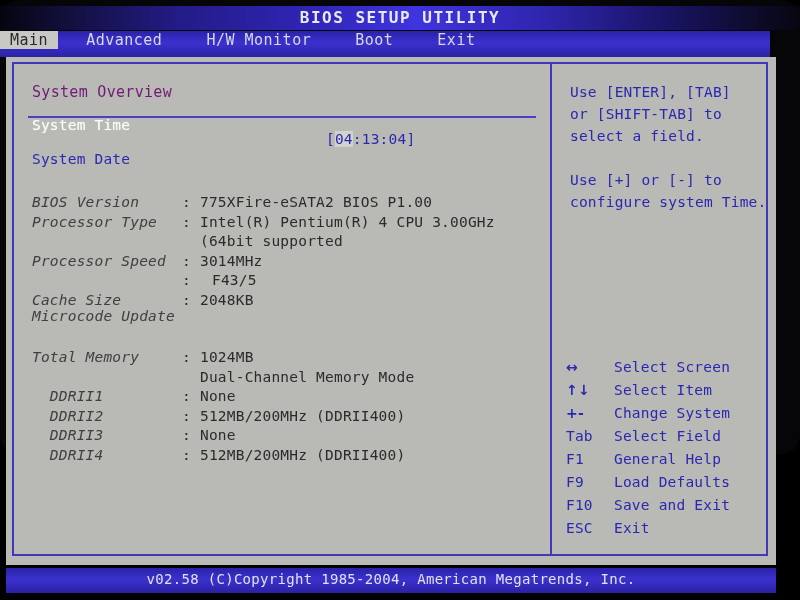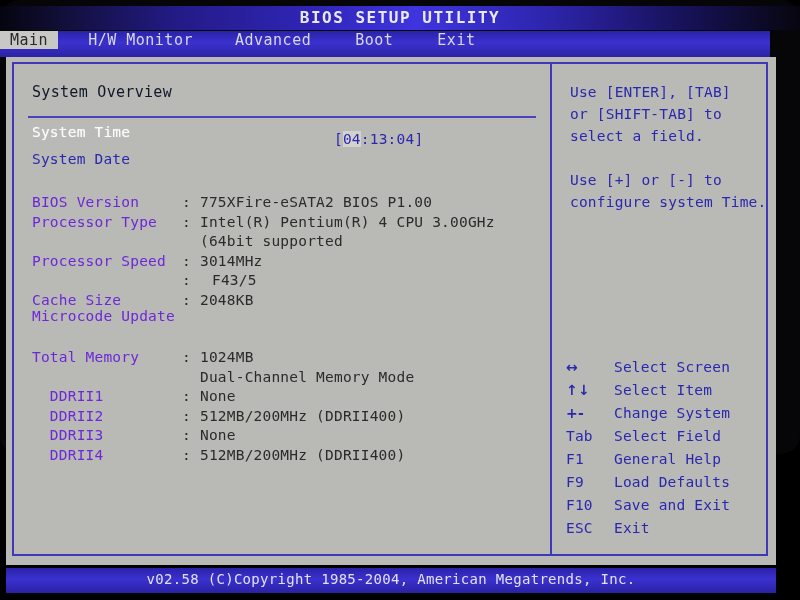--- a/index.html
+++ b/index.html
@@ -105,21 +105,21 @@
     width: 536px;
     height: 100%;
     color: #2b2b2b;
     font-size: 14.5px;
     line-height: 19.5px;
   }
   #overview-title {
     position: absolute;
     left: 18px;
     top: 19px;
-    color: #0f172a;
+    color: #701a75;
     font-size: 15px;
     letter-spacing: 0.3px;
     white-space: pre;
   }
   #hrule {
     position: absolute;
     left: 14px;
     top: 52px;
     width: 508px;
     height: 2px;
@@ -128,21 +128,21 @@
 
   .row {
     position: absolute;
     left: 18px;
     white-space: pre;
     font-size: 14.5px;
     letter-spacing: 0.2px;
   }
   .lbl-blue  { color: #2a27b0; }
   .lbl-white { color: #fbfbfb; text-shadow: 0 0 1px rgba(255,255,255,0.6); }
-  .lbl-dark  { color: #6d28d9; }
+  .lbl-dark  { color: #404040; font-style: italic; }
 
   .val {
     position: absolute;
     white-space: pre;
     font-size: 14.5px;
     letter-spacing: 0.2px;
   }
   .val-blue { color: #2a27b0; }
   .val-dark { color: #2b2b2b; }
 
@@ -211,37 +211,37 @@
 <body>
 
 <div id="screen">
 
   <div id="titlebar">
     <div class="title-text">BIOS SETUP UTILITY</div>
   </div>
 
   <div id="menubar">
       <div class="menu-item active" style="padding-left: 10px; padding-right: 10px; margin-left: 0px;"><span>Main</span></div>
+      <div class="menu-item" style="padding-left: 14px; padding-right: 14px; margin-left: 14px;"><span>Advanced</span></div>
       <div class="menu-item" style="padding-left: 14px; padding-right: 14px; margin-left: 16px;"><span>H/W Monitor</span></div>
-      <div class="menu-item" style="padding-left: 14px; padding-right: 14px; margin-left: 14px;"><span>Advanced</span></div>
       <div class="menu-item" style="padding-left: 14px; padding-right: 14px; margin-left: 16px;"><span>Boot</span></div>
       <div class="menu-item" style="padding-left: 14px; padding-right: 14px; margin-left: 16px;"><span>Exit</span></div>
     </div>
 
   <div id="framearea">
     <div id="panelbox">
 
       <div id="vdivider"></div>
 
       <div id="leftpanel">
         <div id="overview-title">System Overview</div>
         <div id="hrule"></div>
 
-        <div class="row lbl-white" style="top:59px;text-align:right;">System Time</div>
-        <div class="val val-blue" style="left:320px; top:66px;text-align:right;"><span>[</span><span class="cursor-hl">04</span><span>:13:04</span><span>]</span></div>
+        <div class="row lbl-white" style="top:52px;text-align:right;">System Time</div>
+        <div class="val val-blue" style="left:312px; top:66px;text-align:right;"><span>[</span><span class="cursor-hl">04</span><span>:13:04</span><span>]</span></div>
 
         <div class="row lbl-blue" style="top:86px;">System Date</div>
 
         <div id="info-rows">
             <div class="row lbl-dark" style="top: 129px;">BIOS Version</div>
             <div class="val val-dark" style="left: 168px; top: 129px;">:</div>
             <div class="val val-dark" style="left: 186px; top: 129px;">775XFire-eSATA2 BIOS P1.00</div>
             <div class="row lbl-dark" style="top: 148.5px;">Processor Type</div>
             <div class="val val-dark" style="left: 168px; top: 148.5px;">:</div>
             <div class="val val-dark" style="left: 186px; top: 148.5px;">Intel(R) Pentium(R) 4 CPU 3.00GHz</div>

